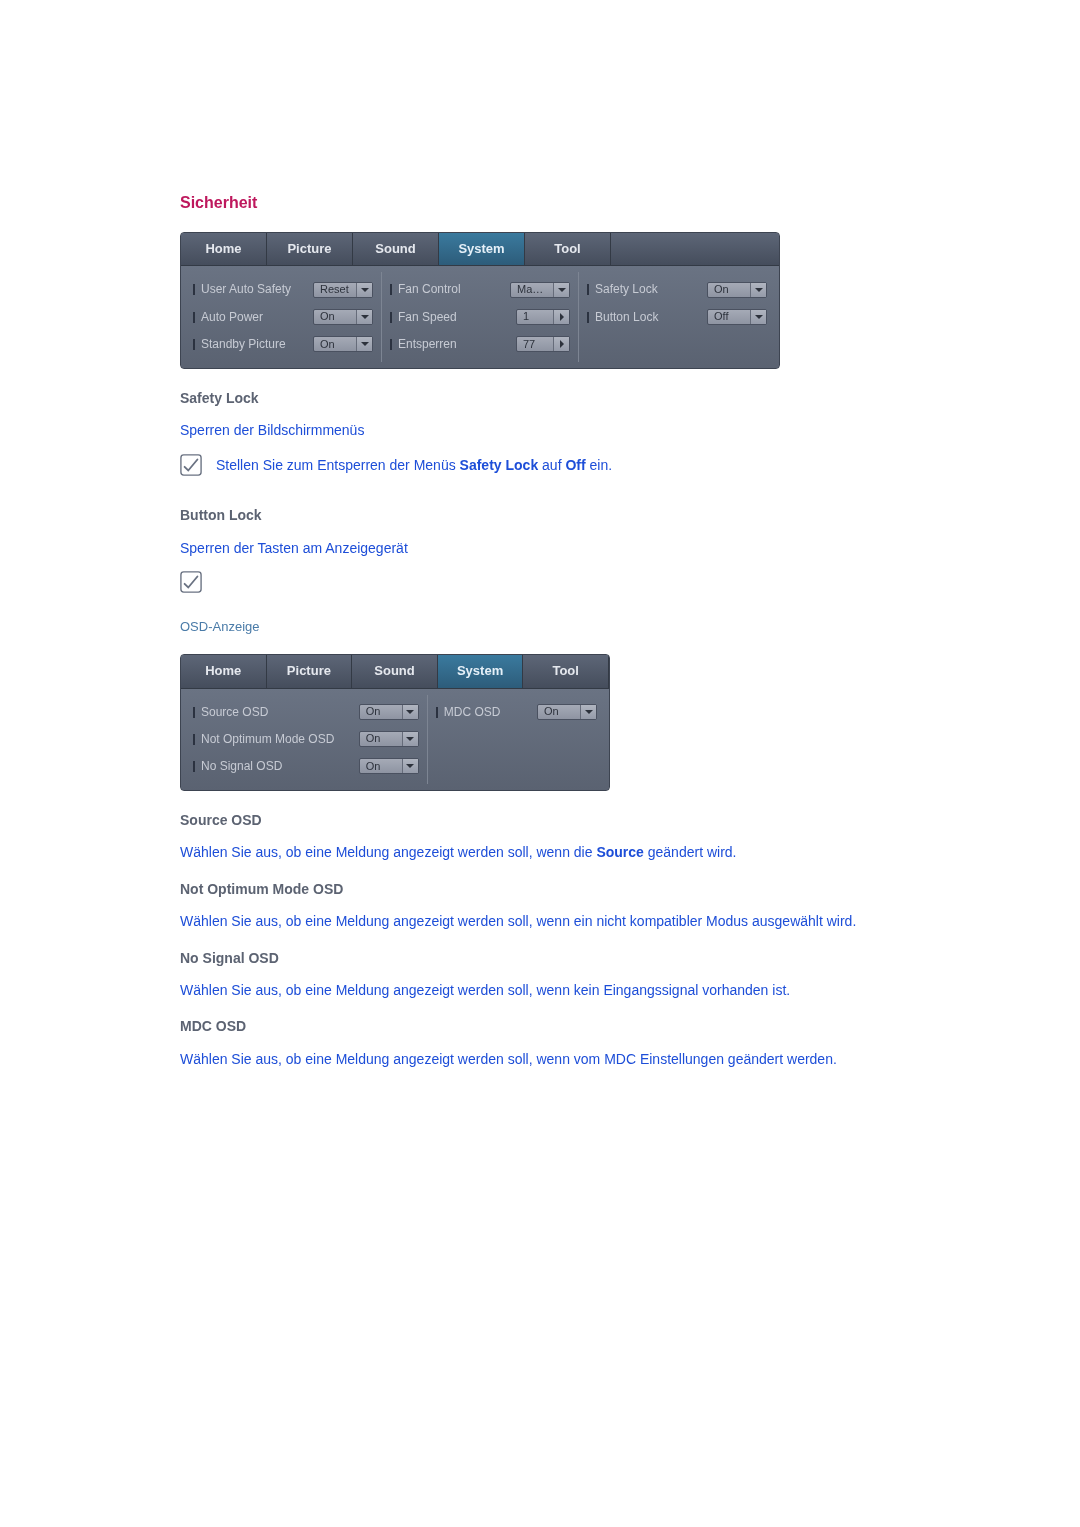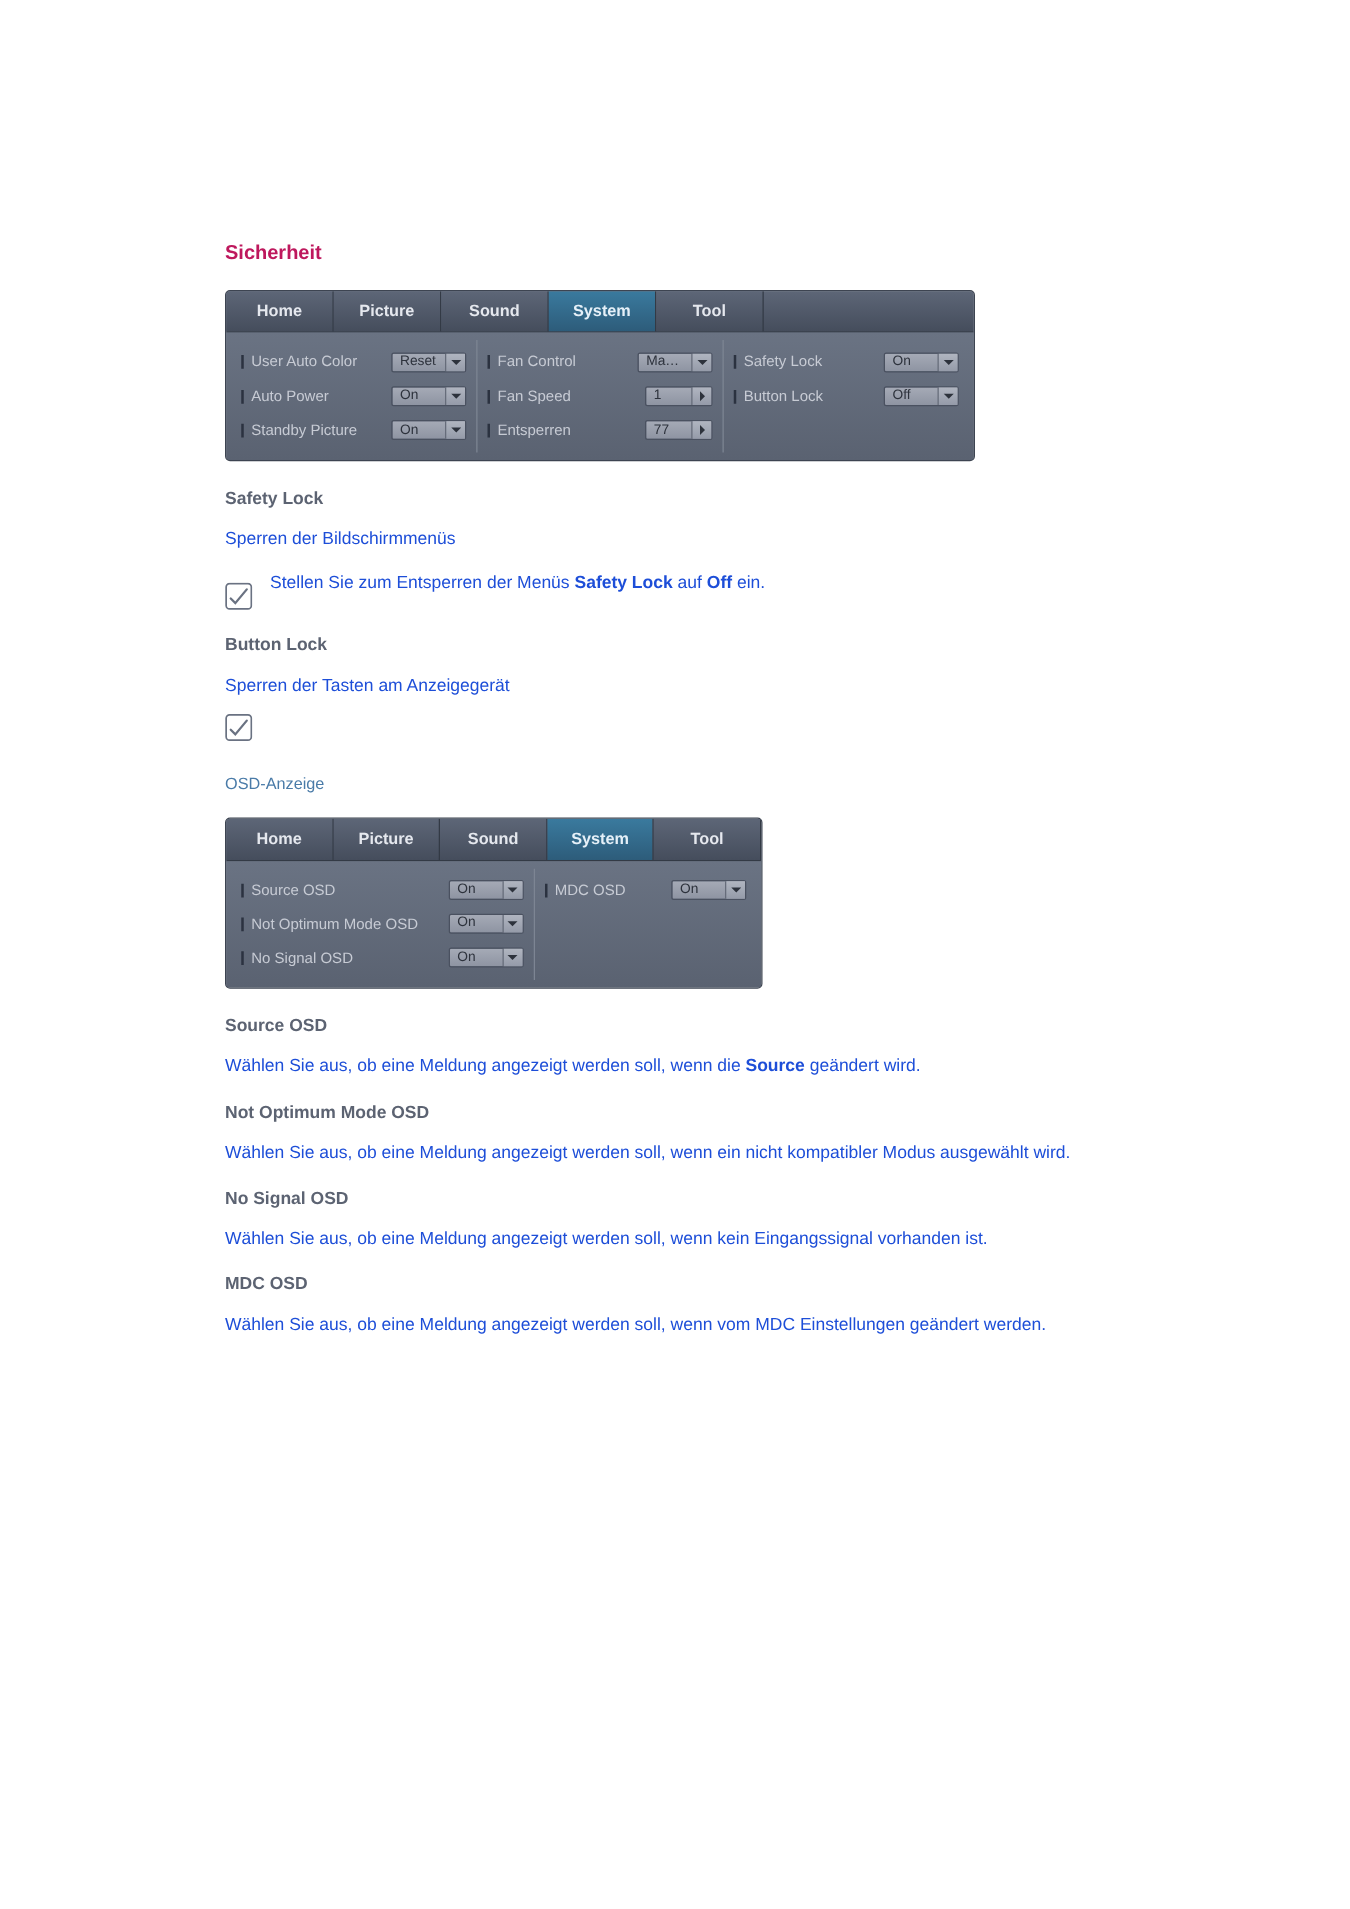--- a/index.html
+++ b/index.html
@@ -136,21 +136,21 @@
       margin-top: 14px;
       margin-bottom: 10px;
     }
     .body-text {
       color: #1d4ed8;
       font-size: 14px;
       margin-bottom: 12px;
     }
     .note-row {
       display: flex;
-      align-items: flex-end;
+      align-items: flex-start;
       gap: 14px;
       margin: 12px 0 16px 0;
     }
     .note-icon {
       width: 22px;
       height: 22px;
       flex-shrink: 0;
     }
     .note-icon svg { width: 100%; height: 100%; }
     strong { font-weight: bold; }
@@ -164,21 +164,21 @@
   <div class="tabs">
     <div class="tab">Home</div>
     <div class="tab">Picture</div>
     <div class="tab">Sound</div>
     <div class="tab active">System</div>
     <div class="tab">Tool</div>
   </div>
   <div class="panel-body">
     <div class="panel-col">
       <div class="panel-row">
-        <span class="field-label">User Auto Color</span>
+        <span class="field-label">User Auto Safety</span>
         <div class="dropdown">
           <span class="dropdown-text">Reset</span>
           <span class="dropdown-btn">
               <span class="caret-down"></span>
             </span>
         </div>
       </div>
       <div class="panel-row">
         <span class="field-label">Auto Power</span>
         <div class="dropdown">

